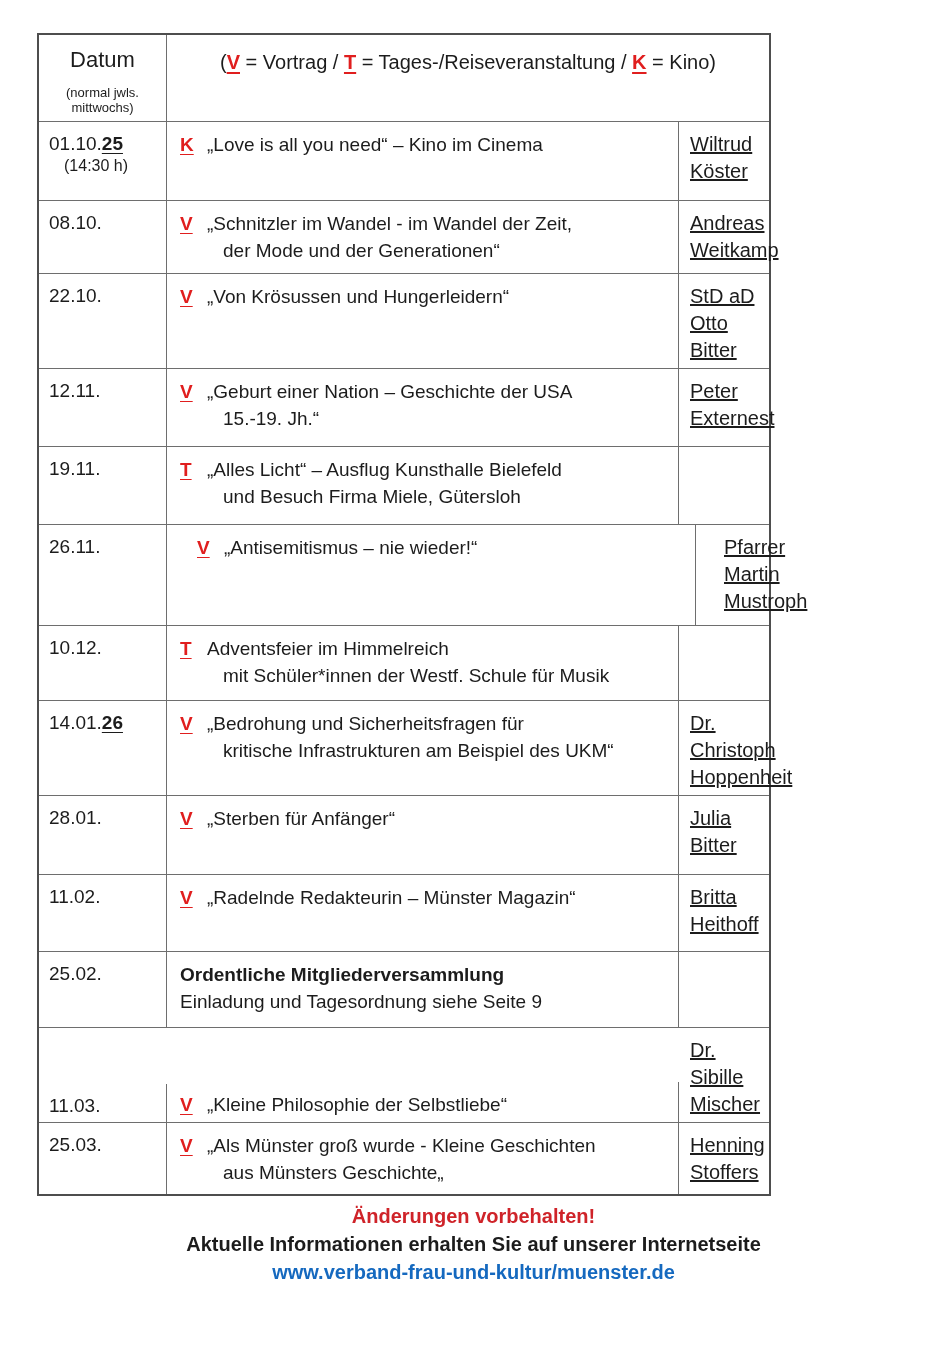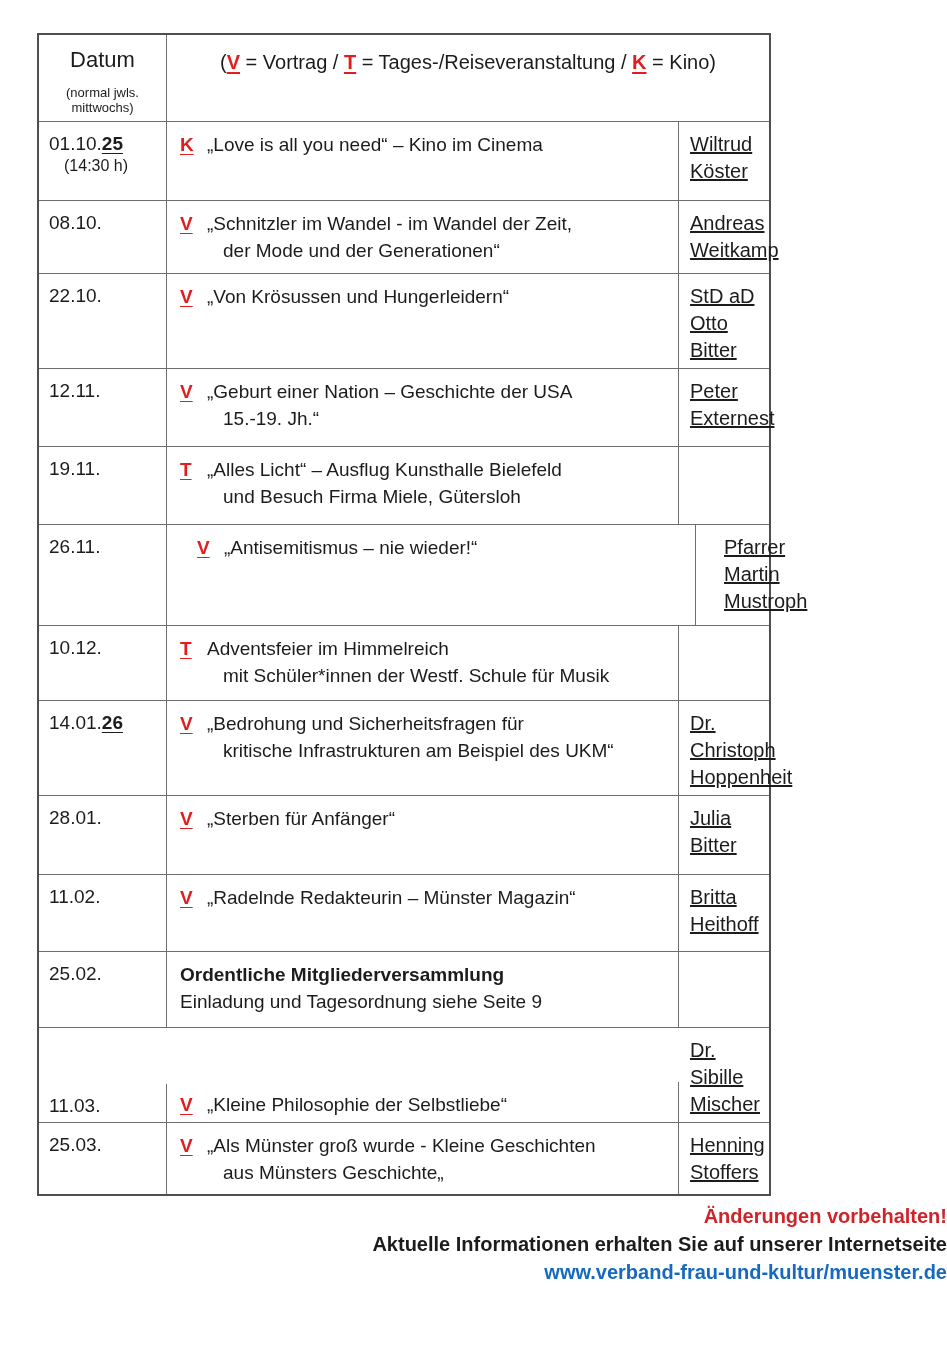--- a/index.html
+++ b/index.html
@@ -62,21 +62,21 @@
   
   .event { display: flex; align-items: flex-start; }
   .marker-col { flex: 0 0 27px; }
   .lines { flex: 1 1 auto; }
   .line.cont { padding-left: 16px; }
   .line.bold { font-weight: bold; }
 
   
   .footer {
     position: absolute; left: 0; top: 1202px; width: 947px;
-    text-align: right; font-weight: bold; font-size: 20px; line-height: 28px;
+    text-align: center; font-weight: bold; font-size: 20px; line-height: 28px;
   }
   .footer-red { }
   .footer-black { }
   .footer-link { display: inline-block; text-decoration: none; cursor: pointer; }
 </style>
 </head>
 <body>
 
 <div class="page">
 

